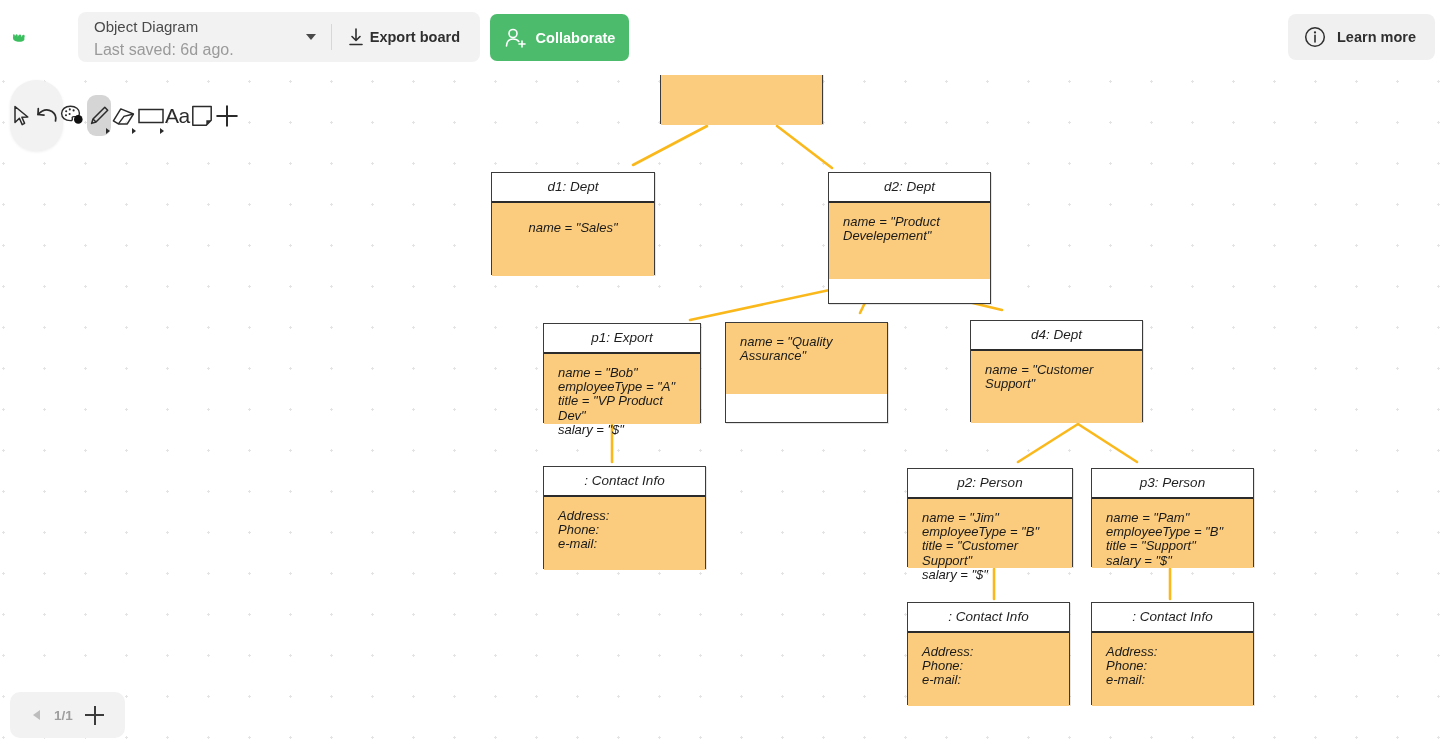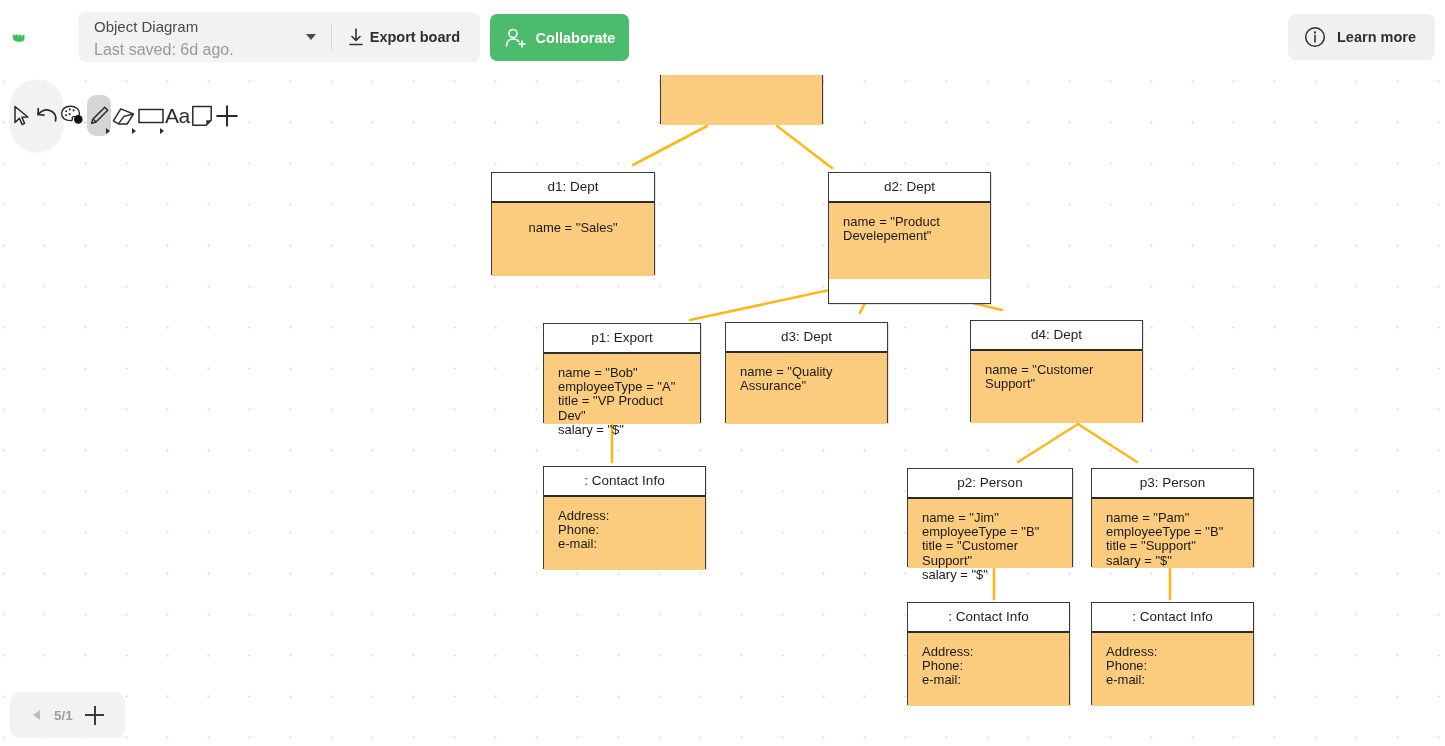--- a/index.html
+++ b/index.html
@@ -19,20 +19,21 @@
 
   
   #canvas {
     position: absolute;
     left: 0; top: 0;
     width: 1445px; height: 746px;
     background-color: #ffffff;
     background-image: radial-gradient(circle, #e4e4e4 1.1px, rgba(255,255,255,0) 1.2px);
     background-size: 41px 41px;
     background-position: 24px 20px;
+    font-style: italic;
   }
 
   #connector-layer {
     position: absolute;
     left: 0; top: 0;
     width: 1445px; height: 746px;
     pointer-events: none;
   }
 
   
@@ -308,21 +309,20 @@
       </div>
       <div class="node" style="left: 828px; top: 172px; width: 163px; height: 132px; border-color: rgb(59, 59, 59);">
         <div class="node-header" style="height: 30px; line-height: 28px;">d2: Dept</div>
         <div class="node-body" style="height: 76px; background: rgb(251, 204, 125);"><span class="line">name = "Product</span><span class="line">Develepement"</span></div>
       </div>
       <div class="node" style="left: 543px; top: 323px; width: 158px; height: 100px; border-color: rgb(59, 59, 59);">
         <div class="node-header" style="height: 30px; line-height: 28px;">p1: Export</div>
         <div class="node-body" style="height: 70px; background: rgb(251, 204, 125);"><span class="line">name = "Bob"</span><span class="line">employeeType = "A"</span><span class="line">title = "VP Product Dev"</span><span class="line">salary = "$"</span></div>
       </div>
       <div class="node" style="left: 725px; top: 322px; width: 163px; height: 101px; border-color: rgb(59, 59, 59);">
-        <div class="node-header" style="height: 30px; line-height: 28px;">d3: Dept</div>
         <div class="node-body" style="height: 71px; background: rgb(251, 204, 125);"><span class="line">name = "Quality</span><span class="line">Assurance"</span></div>
       </div>
       <div class="node" style="left: 970px; top: 320px; width: 173px; height: 102px; border-color: rgb(59, 59, 59);">
         <div class="node-header" style="height: 30px; line-height: 28px;">d4: Dept</div>
         <div class="node-body" style="height: 72px; background: rgb(251, 204, 125);"><span class="line">name = "Customer</span><span class="line">Support"</span></div>
       </div>
       <div class="node" style="left: 543px; top: 466px; width: 163px; height: 103px; border-color: rgb(59, 59, 59);">
         <div class="node-header" style="height: 30px; line-height: 28px;">: Contact Info</div>
         <div class="node-body" style="height: 73px; background: rgb(251, 204, 125);"><span class="line">Address:</span><span class="line">Phone:</span><span class="line">e-mail:</span></div>
       </div>
@@ -466,15 +466,15 @@
     </svg>
     <span class="label">Learn more</span>
   </div>
 
 </div>
 
 <div id="page-nav">
   <div id="page-prev">
     <span class="tri"></span>
   </div>
-  <div id="page-count">5/1</div>
+  <div id="page-count">1/1</div>
   <div id="page-add"></div>
 </div>
 
 </body></html>

